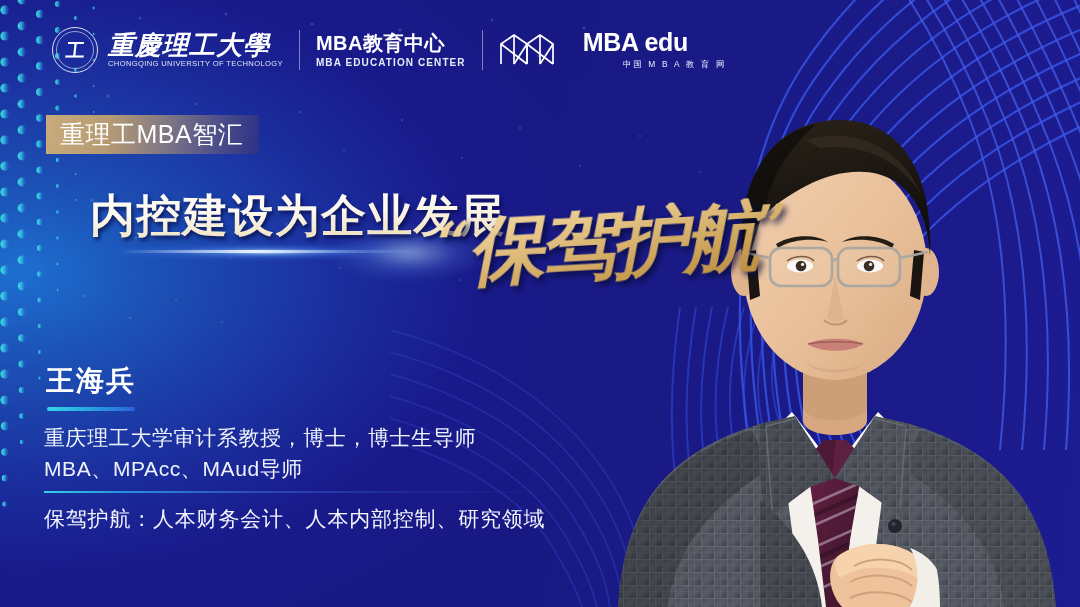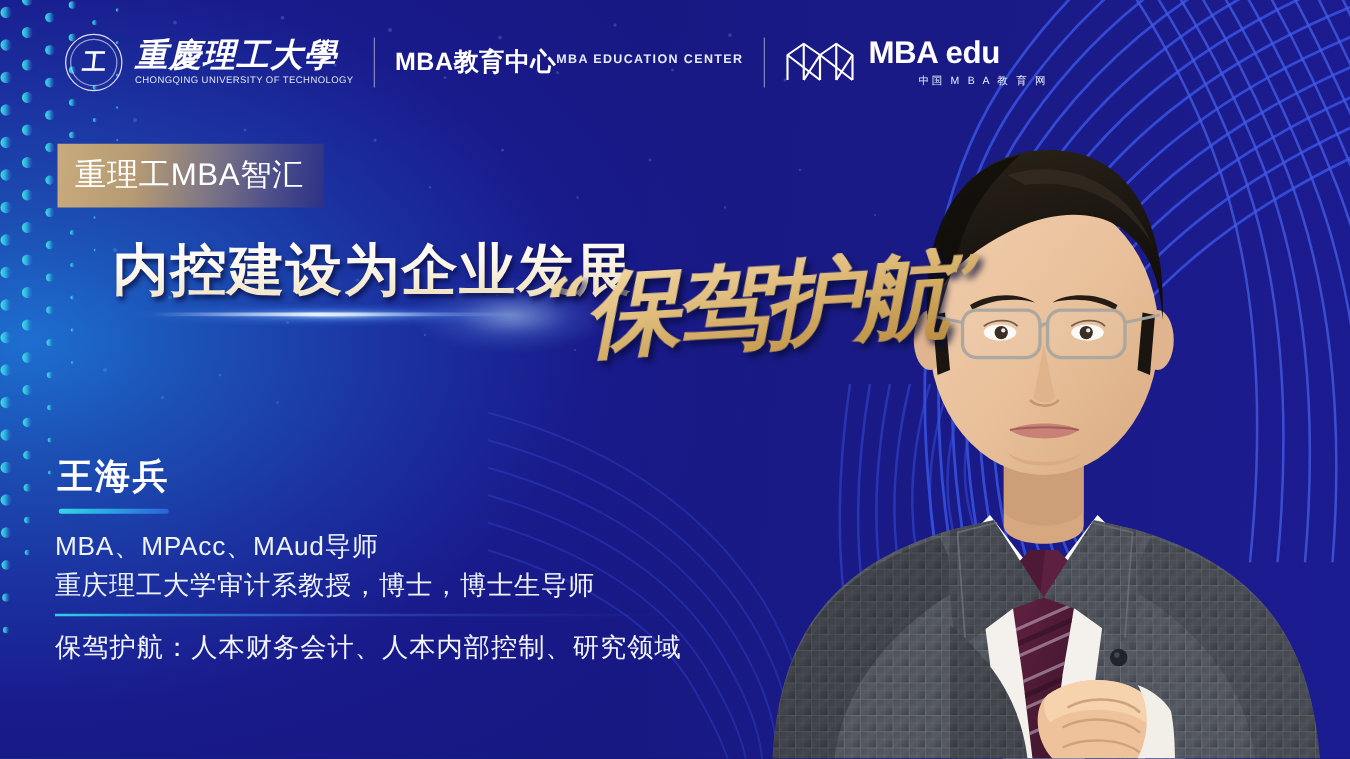--- a/index.html
+++ b/index.html
@@ -108,46 +108,46 @@
   }
   .uni-en{
     font-size:7.6px;color:#dfe6f5;letter-spacing:.35px;
     margin-top:0;white-space:nowrap;
     font-family:"Liberation Sans",sans-serif;
   }
   .vdiv{
     width:1px;height:40px;background:rgba(255,255,255,.45);
     margin:0 16px;flex:none;
   }
-  .mba-center{display:flex;}
+  .mba-center{display:flex;flex-direction:column;}
   .mba-cn{
     font-size:20px;color:#fff;font-weight:bold;letter-spacing:.5px;
     line-height:1.1;white-space:nowrap;
   }
   .mba-en{
     font-size:10px;color:#e6ebf8;letter-spacing:1.1px;margin-top:3px;
     font-weight:bold;white-space:nowrap;
   }
-  .mbaedu{display:flex;align-items:center;gap:11px;}
+  .mbaedu{display:flex;align-items:center;gap:28px;}
   .mbaedu-mark{width:56px;height:34px;flex:none;}
   .mbaedu-txt{display:flex;flex-direction:column;justify-content:center;}
   .mbaedu-en{
     font-size:25px;color:#fff;font-weight:bold;letter-spacing:-.3px;
     line-height:1;white-space:nowrap;
   }
   .mbaedu-cn{
     font-size:8.4px;color:#e8edfa;letter-spacing:2.2px;margin-top:4px;
     white-space:nowrap;
     margin-left:40px;
   }
 
   
   .badge{
     position:absolute;left:46px;top:115px;
-    height:51px;padding:0 16px 0 14px;
+    height:39px;padding:0 16px 0 14px;
     display:flex;align-items:center;
     background:linear-gradient(98deg,#c9ab7c 0%,#b59a73 30%,#7b7486 58%,#4d4f8a 80%,#2d3186 100%);
     z-index:6;
   }
   .badge-txt{
     font-size:25px;color:#ffffff;letter-spacing:.5px;line-height:1;
     font-weight:500;white-space:nowrap;
   }
 
   
@@ -610,21 +610,21 @@
 
   <div class="title">
     <div class="title-line l2">内控建设为企业发展</div>
   </div>
   <div class="calli"><span class="qt">“</span><span>保驾护航</span><span class="qt">”</span></div>
 
   <div class="speaker-name">王海兵</div>
   <div class="name-underline"></div>
 
   <div class="bio">
+    <div>重庆理工大学审计系教授，博士，博士生导师</div>
     <div>MBA、MPAcc、MAud导师</div>
-    <div>重庆理工大学审计系教授，博士，博士生导师</div>
   </div>
 
   <div class="divider"></div>
 
   <div class="field"><span>保驾护航：</span><span>人本财务会计、人本内部控制、研究领域</span></div>
 
 </div>
 
 </body></html>

